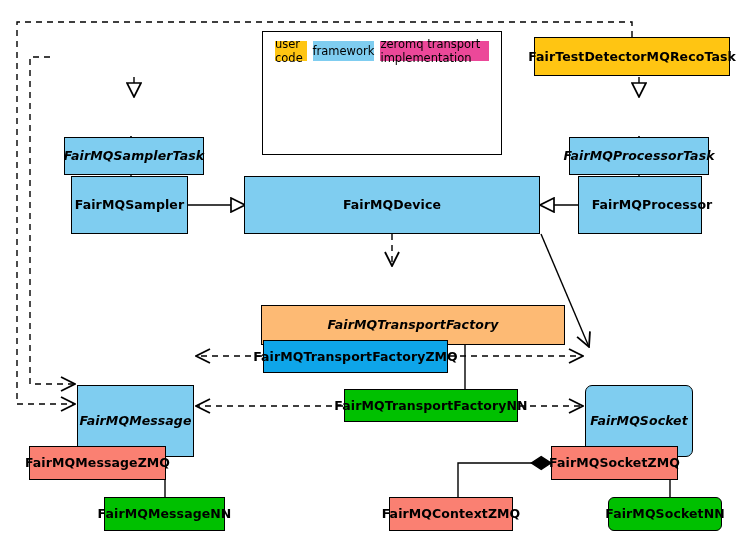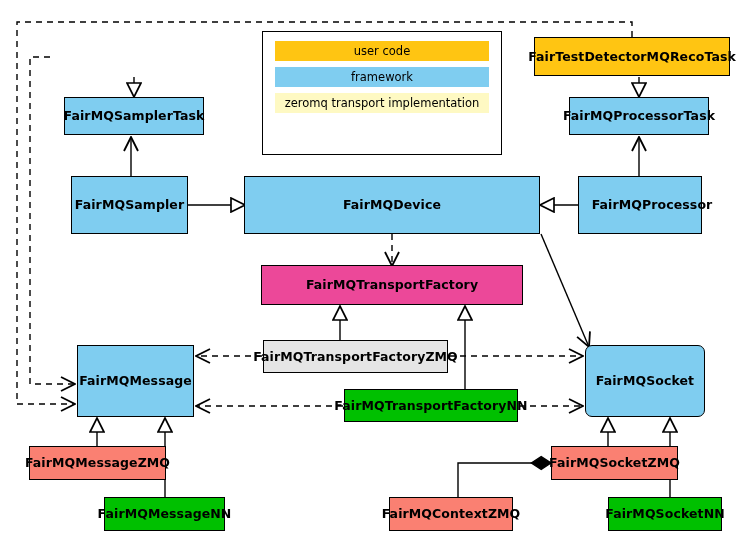--- a/index.html
+++ b/index.html
@@ -34,30 +34,32 @@
     justify-content: center;
     text-align: center;
     font-size: 12.5px;
     font-weight: bold;
     color: #000000;
     line-height: 1.1;
     letter-spacing: 0.1px;
     z-index: 5;
   }
   .node.abstract {
+    font-style: italic;
+    margin-top: 40px;
   }
   .legend-box {
     position: absolute;
     box-sizing: border-box;
     border: 1.6px solid #000000;
     background: #ffffff;
     z-index: 6;
     padding: 9px 12px;
     display: flex;
-    flex-direction: column;
+    flex-direction: row;
     gap: 6px;
   }
   .legend-row {
     height: 20px;
     display: flex;
     align-items: center;
     justify-content: center;
     font-size: 11.5px;
     font-weight: normal;
     color: #000000;
@@ -146,65 +148,65 @@
   </div>
 
   <div class="node" style="left:244px; top:176px; width:296px; height:58px; background:#7FCDF0;">
     <span>FairMQDevice</span>
   </div>
 
   <div class="node" style="left:578px; top:176px; width:124px; height:58px; background:#7FCDF0;padding-left:24px;">
     <span>FairMQProcessor</span>
   </div>
 
-  <div class="node abstract" style="left:261px; top:265px; width:262px; height:40px; background:#ec4899;align-items:center;">
+  <div class="node abstract" style="left:261px; top:265px; width:304px; height:40px; background:#fdba74;align-items:center;">
     <span>FairMQTransportFactory</span>
   </div>
 
-  <div class="node" style="left:263px; top:340px; width:185px; height:33px; background:#e5e5e5;">
+  <div class="node" style="left:263px; top:340px; width:185px; height:33px; background:#0ea5e9;">
     <span>FairMQTransportFactoryZMQ</span>
   </div>
 
   <div class="node" style="left:344px; top:389px; width:174px; height:33px; background:#00C000;">
     <span>FairMQTransportFactoryNN</span>
   </div>
 
   <div class="node abstract" style="left:77px; top:345px; width:117px; height:72px; background:#7FCDF0;">
     <span>FairMQMessage</span>
   </div>
 
-  <div class="node abstract" style="left:585px; top:345px; width:120px; height:72px; background:#7FCDF0;border-radius:7px;">
+  <div class="node abstract" style="left:585px; top:345px; width:108px; height:72px; background:#7FCDF0;border-radius:7px;">
     <span>FairMQSocket</span>
   </div>
 
   <div class="node" style="left:29px; top:446px; width:137px; height:34px; background:#FA8072;">
     <span>FairMQMessageZMQ</span>
   </div>
 
   <div class="node" style="left:104px; top:497px; width:121px; height:34px; background:#00C000;">
     <span>FairMQMessageNN</span>
   </div>
 
   <div class="node" style="left:551px; top:446px; width:127px; height:34px; background:#FA8072;align-items:center;">
     <span>FairMQSocketZMQ</span>
   </div>
 
-  <div class="node" style="left:608px; top:497px; width:114px; height:34px; background:#00C000;">
+  <div class="node" style="left:608px; top:497px; width:114px; height:34px; background:#00C000;border-radius:6px;">
     <span>FairMQSocketNN</span>
   </div>
 
   <div class="node" style="left:389px; top:497px; width:124px; height:34px; background:#FA8072;">
     <span>FairMQContextZMQ</span>
   </div>
 
   <div class="legend-box" style="left:262px; top:31px; width:240px; height:124px;">
     <div class="legend-row" style="background:#FFC512;">
       <span>user code</span>
     </div>
     <div class="legend-row" style="background:#7FCDF0;justify-content:center;">
       <span>framework</span>
     </div>
-    <div class="legend-row" style="background:#fef9c3;">
+    <div class="legend-row" style="background:#ec4899;">
       <span>zeromq transport implementation</span>
     </div>
   </div>
 
 </div>
 
 </body></html>

